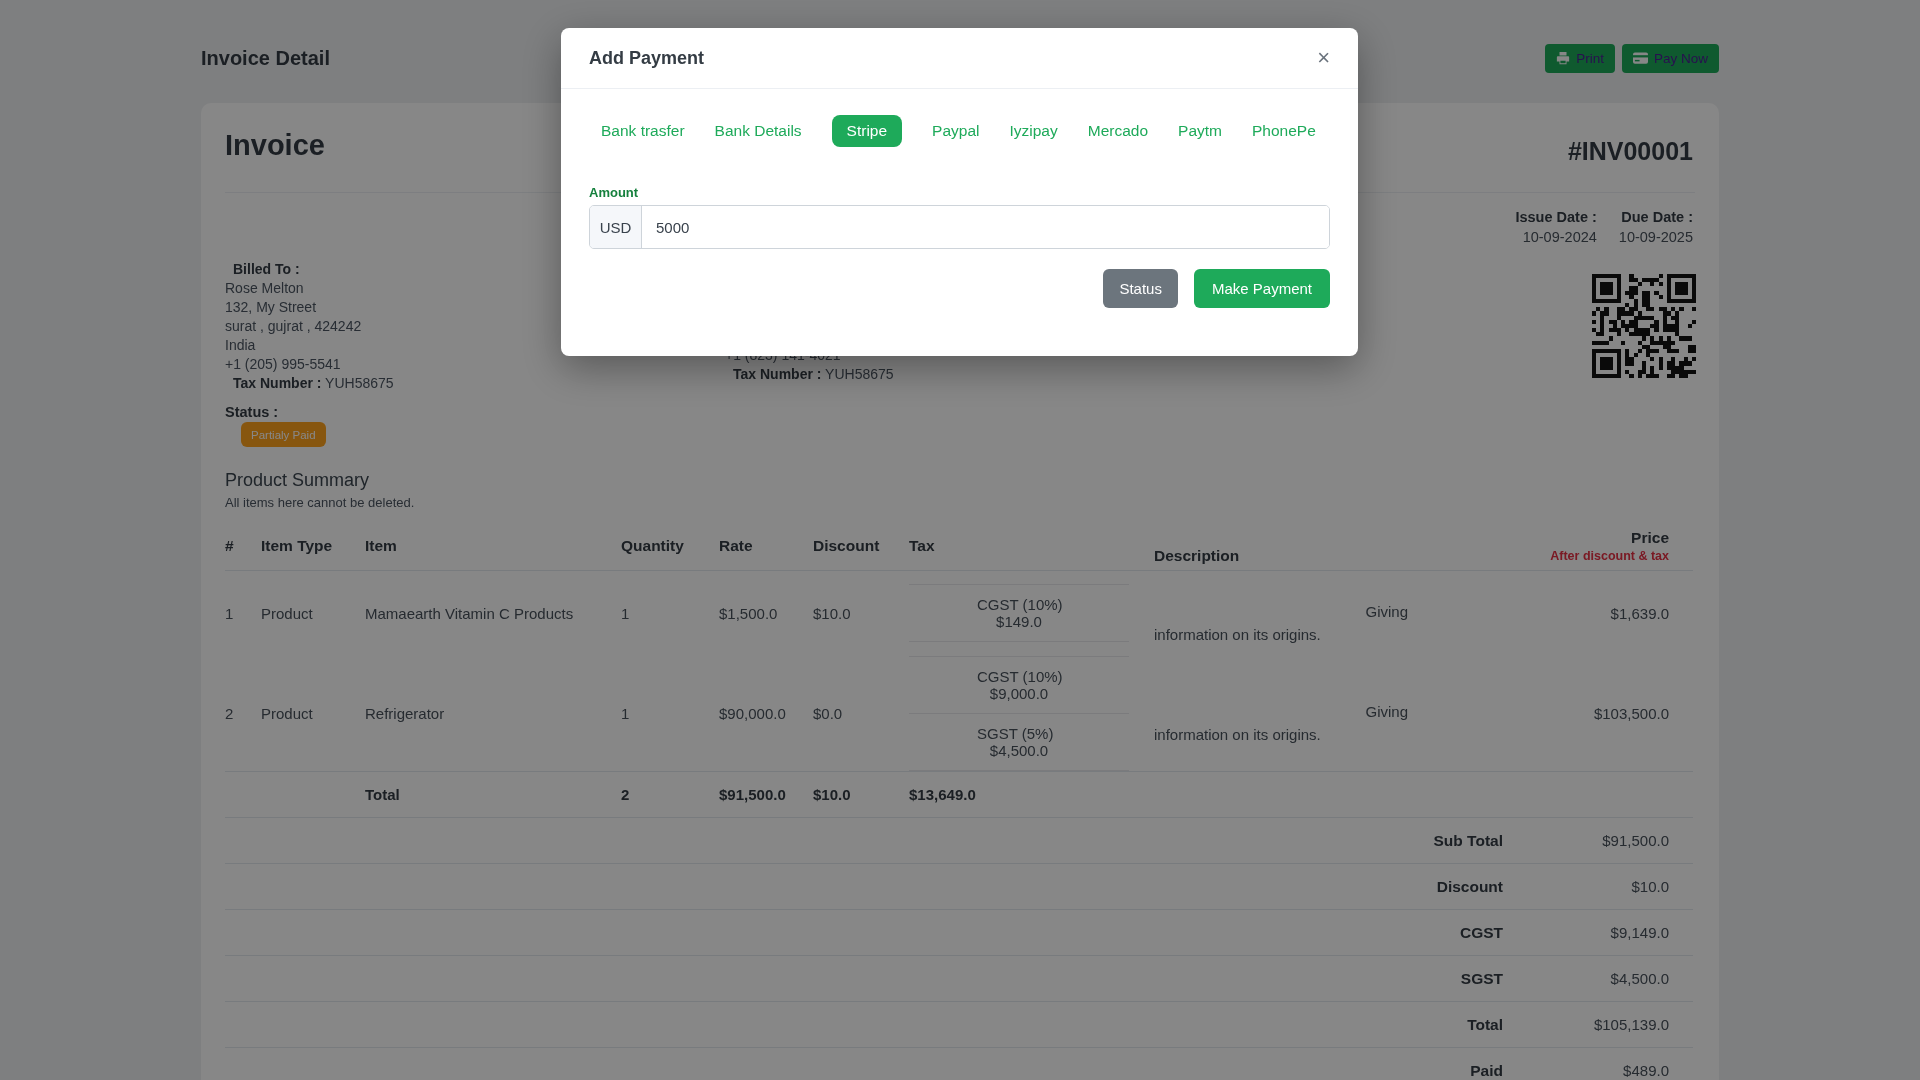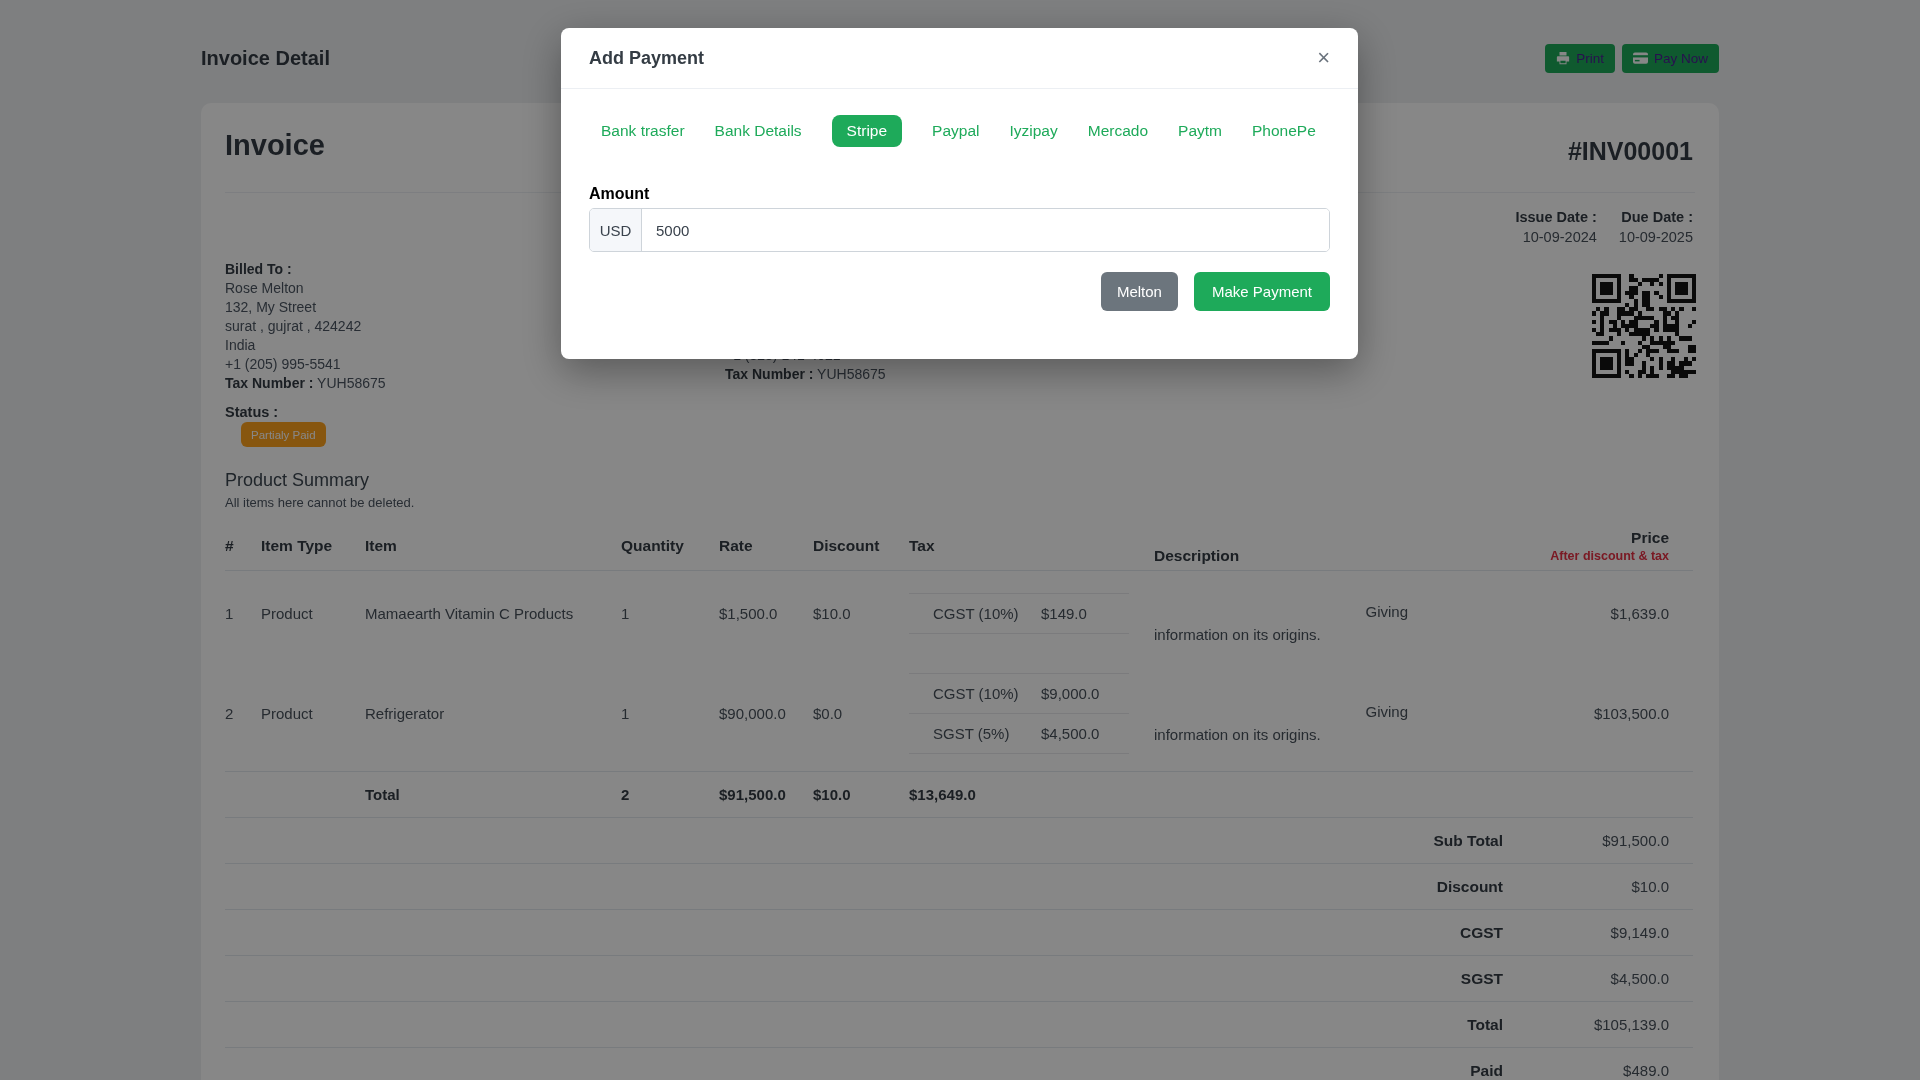--- a/index.html
+++ b/index.html
@@ -37,21 +37,21 @@
     position:absolute; left:201px; right:201px; top:103px; height:1240px;
     background:#fff; border-radius:10px;
   }
   .inv-title  { position:absolute; left:24px; top:26px; font-size:29px; font-weight:700; color:var(--dark); }
   .inv-no     { position:absolute; right:26px; top:34px; font-size:25px; font-weight:700; color:var(--dark); }
   .divider    { position:absolute; left:24px; right:24px; top:89px; border-top:1px solid #eceff3; }
   .dates      { position:absolute; right:26px; top:104px; display:flex; gap:22px; }
   .date-col   { text-align:right; font-size:14.5px; line-height:20px; }
   .date-col b { color:var(--dark); }
   .addr       { position:absolute; font-size:14px; line-height:19px; color:#4c5662; }
-  .addr b     { color:var(--dark); }
+  .addr b     { color:var(--dark);margin-left:8px; }
   .billed     { left:24px; top:157px; }
   .shipped    { left:524px; top:243px; }
   .qr-box     { position:absolute; left:1391px; top:171px; width:104px; height:104px; }
   .status-label { position:absolute; left:24px; top:301px; font-size:14.5px; font-weight:700; color:var(--dark); }
   .badge {
     position:absolute; left:40px; top:319px; background:var(--badge); color:#fff;
     font-size:11.5px; padding:7px 10px 6px; border-radius:6px;text-align:right;
   }
   .ps-title { position:absolute; left:24px; top:367px; font-size:18px; color:#3c4650; }
   .ps-note  { position:absolute; left:24px; top:392px; font-size:13px; color:#4c5662; }
@@ -66,21 +66,21 @@
   .c-rate { width:94px; }
   .c-disc { width:96px; }
   .c-tax  { width:245px; }
   .c-desc { width:282px;margin-top:20px; }
   .c-price{ flex:1; text-align:right; padding-right:24px; }
   .thead { height:50px; border-bottom:1px solid var(--line); font-weight:700; color:var(--dark); font-size:15.5px; }
   .price-note { font-size:12.5px; font-weight:700; color:var(--danger); margin-top:2px; }
   .row1 { height:84px; }
   .row2 { height:116px; }
   .tax-table { width:220px; }
-  .tax-row { display:flex; align-items:center; padding:11px 0; border-bottom:1px solid #e9e9ec; }
+  .tax-row { display:flex; align-items:center; padding:11px 0; border-bottom:1px solid #e9e9ec;flex-direction:column; }
   .tax-row:first-child { border-top:1px solid #e9e9ec; }
   .tax-name { width:132px; padding-left:24px; }
   .desc-l1 { text-align:right; padding-right:28px; line-height:23px; }
   .desc-l2 { text-align:left; line-height:23px; }
   .trow-total { height:47px; border-top:1px solid var(--line); border-bottom:1px solid var(--line); font-weight:700; color:var(--dark); }
   .sum-row { display:flex; justify-content:flex-end; align-items:center; height:46px; border-bottom:1px solid var(--line); }
   .sum-label { font-weight:700; color:var(--dark); font-size:15.5px; }
   .sum-value { width:190px; text-align:right; padding-right:24px; font-size:15px; }
 
   
@@ -92,21 +92,21 @@
   .modal-header {
     display:flex; justify-content:space-between; align-items:center;
     padding:19px 28px; border-bottom:1px solid #eceff3;
   }
   .modal-title { font-size:18px; font-weight:700; color:var(--dark); }
   .modal-close { background:none; border:none; font-size:22px; line-height:1; color:#6a737d; cursor:pointer; font-family:inherit; }
   .modal-body { padding:26px 28px 0; }
   .tabs { display:flex; align-items:center; gap:30px; margin:0 0 38px 12px; }
   .tab { color:var(--accent); font-size:15.5px; cursor:pointer; padding:7px 0; border-radius:8px; }
   .tab.active { background:var(--accent); color:#fff; padding:7px 15px; }
-  .field-label { font-size:16px; font-weight:700; color:#000000; margin-bottom:5px; }
+  .field-label { font-size:13px; font-weight:700; color:#15803d; margin-bottom:5px; }
   .input-group { display:flex; height:44px; border:1px solid #ced4da; border-radius:5px; overflow:hidden; }
   .input-prefix {
     width:52px; background:#f5f7fa; border-right:1px solid #ced4da;
     display:flex; align-items:center; justify-content:center; font-size:15px; color:#39424c;
   }
   .input-group input { flex:1; border:none; outline:none; padding:0 14px; font-size:15px; color:#39424c; font-family:inherit; }
   .modal-footer { display:flex; justify-content:flex-end; gap:16px; padding:20px 28px 48px; }
   .btn-gray  { background:var(--gray-btn); color:#fff; border:none; border-radius:6px; padding:11px 16px; font-size:15px; cursor:pointer; font-family:inherit; }
   .btn-green { background:var(--accent); color:#fff; border:none; border-radius:6px; padding:11px 18px; font-size:15px; cursor:pointer; font-family:inherit; }
 </style>
@@ -504,16 +504,16 @@
       <span class="tab">Paytm</span>
       <span class="tab">PhonePe</span>
     </div>
     <div class="field-label">Amount</div>
     <div class="input-group">
       <div class="input-prefix">USD</div>
       <input type="text" value="5000" style="">
     </div>
   </div>
   <div class="modal-footer">
-    <button class="btn-gray">Melton</button>
+    <button class="btn-gray">Status</button>
     <button class="btn-green">Make Payment</button>
   </div>
 </div>
 
 </body></html>

